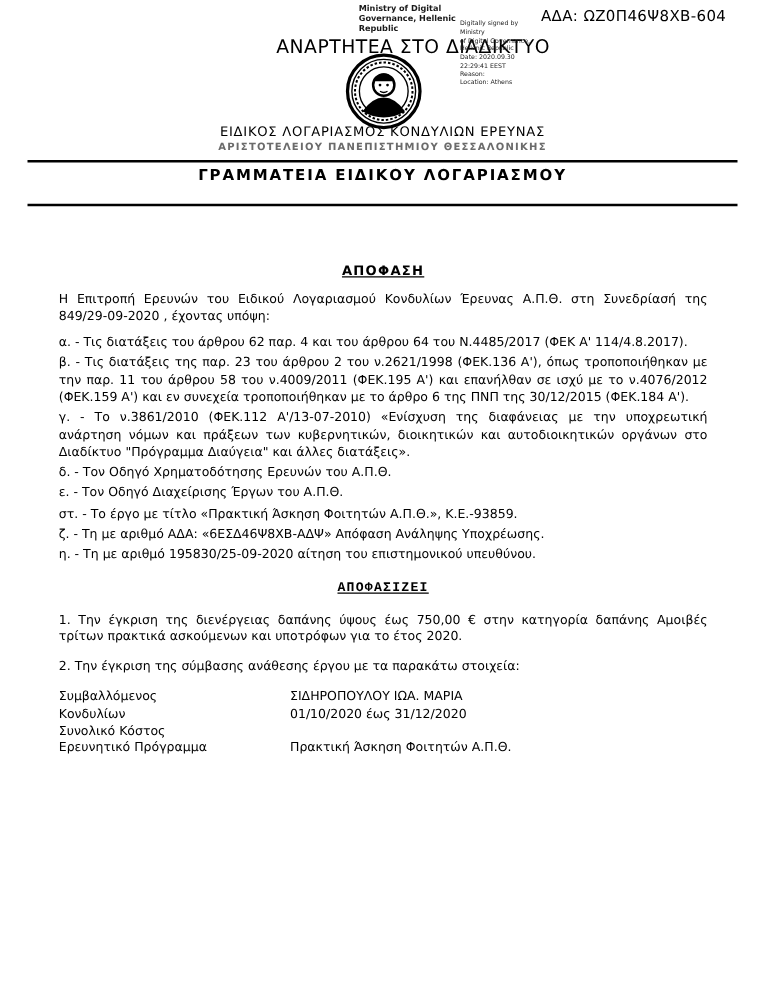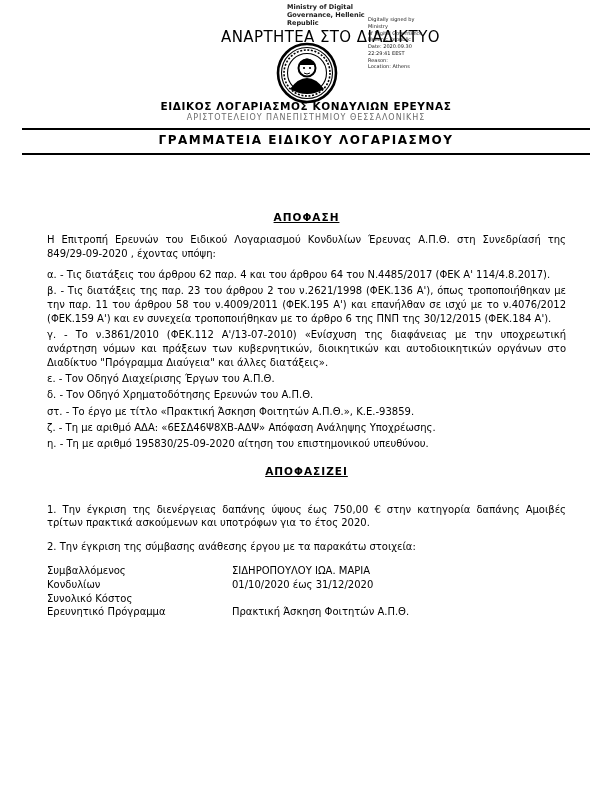--- a/index.html
+++ b/index.html
@@ -29,56 +29,57 @@
   .stamp-details {
     position:absolute; top:16px; left:368px; width:62px;
     font-size:5px; line-height:1.35; color:#222;
   }
   .seal {
     position:absolute; top:42px; left:276px;
     width:62px; height:62px;
   }
   .org-name {
     position:absolute; top:100px; left:0; width:100%;
-    text-align:center; font-size:10.5px; font-weight:bold; letter-spacing:.6px;
+    text-align:center; font-size:10.5px; font-weight:normal; letter-spacing:.6px;
   }
   .org-univ {
     position:absolute; top:113px; left:0; width:100%;
-    text-align:center; font-size:8px; font-weight:normal; color:#6b6b6b; letter-spacing:1px;
+    text-align:center; font-size:8px; font-weight:bold; color:#6b6b6b; letter-spacing:1px;
   }
   .band {
     position:absolute; top:128px; left:22px; right:22px;
     border-top:2.5px solid #000; border-bottom:2.5px solid #000;
-    padding:3px 0 6px 0;
+    padding:3px 0 16px 0;
     text-align:center; font-size:12px; font-weight:bold; letter-spacing:1.5px;
   }
   
   .content {
     position:absolute; top:162px; left:47px; right:46px;
     font-size:10px; line-height:1.38;
   }
   .decision-heading, .resolution-heading {
     text-align:center; font-weight:bold; font-size:10.5px;
     text-decoration:underline; letter-spacing:1px;margin-top:48px;
   }
   .decision-heading { margin-bottom:9px; }
-  .resolution-heading { margin-top:13px; margin-bottom:24px; }
+  .resolution-heading { margin-top:13px; margin-bottom:11px;font-family:Liberation Mono, monospace; }
   .intro { text-align:justify; margin-bottom:7px; }
   .item { text-align:justify; margin-bottom:2.5px; }
   .resolution { text-align:justify; margin-bottom:10px; }
   .contract-table { margin-top:4px; }
   .contract-row { display:flex;align-items:center; }
   .contract-label { width:185px; flex:0 0 185px; }
   .contract-value { flex:1; }
 </style>
 </head>
 <body>
 
 <div class="page">
 
+  <div class="ada">ΑΔΑ: ΩΖ0Π46Ψ8ΧΒ-604</div>
 
   <div class="anartitea">ΑΝΑΡΤΗΤΕΑ ΣΤΟ ΔΙΑΔΙΚΤΥΟ</div>
 
   <div class="stamp-authority">Ministry of Digital Governance, Hellenic Republic</div>
   <div class="stamp-details">
     <div>Digitally signed by Ministry</div>
     <div>of Digital Governance,</div>
     <div>Hellenic Republic</div>
     <div>Date: 2020.09.30 22:29:41 EEST</div>
     <div>Reason:</div>
@@ -109,22 +110,22 @@
   <div class="content">
 
     <div class="decision-heading">ΑΠΟΦΑΣΗ</div>
 
     <p class="intro">Η Επιτροπή Ερευνών του Ειδικού Λογαριασμού Κονδυλίων Έρευνας Α.Π.Θ.  στη Συνεδρίασή της 849/29-09-2020 , έχοντας υπόψη:</p>
 
     <div>
       <div class="item">α. - Τις διατάξεις του άρθρου 62 παρ. 4 και του άρθρου 64 του Ν.4485/2017 (ΦΕΚ Α' 114/4.8.2017).</div>
       <div class="item">β. - Τις διατάξεις της παρ. 23 του άρθρου 2 του ν.2621/1998 (ΦΕΚ.136 Α'), όπως τροποποιήθηκαν με την παρ. 11 του άρθρου 58 του ν.4009/2011 (ΦΕΚ.195 Α') και επανήλθαν σε ισχύ με το ν.4076/2012 (ΦΕΚ.159 Α') και εν συνεχεία τροποποιήθηκαν με το άρθρο 6 της ΠΝΠ της 30/12/2015 (ΦΕΚ.184 Α').</div>
       <div class="item">γ. - Το ν.3861/2010 (ΦΕΚ.112 Α'/13-07-2010) «Ενίσχυση της διαφάνειας με την υποχρεωτική ανάρτηση νόμων και πράξεων των κυβερνητικών, διοικητικών και αυτοδιοικητικών οργάνων στο Διαδίκτυο "Πρόγραμμα Διαύγεια" και άλλες διατάξεις».</div>
+      <div class="item">δ. - Τον Οδηγό Χρηματοδότησης Ερευνών του Α.Π.Θ.</div>
       <div class="item">ε. - Τον Οδηγό Διαχείρισης Έργων του Α.Π.Θ.</div>
-      <div class="item">δ. - Τον Οδηγό Χρηματοδότησης Ερευνών του Α.Π.Θ.</div>
       <div class="item">στ. - Το έργο με τίτλο «Πρακτική Άσκηση Φοιτητών Α.Π.Θ.», Κ.Ε.-93859.</div>
       <div class="item">ζ. - Τη με αριθμό ΑΔΑ: «6ΕΣΔ46Ψ8ΧΒ-ΑΔΨ» Απόφαση Ανάληψης Υποχρέωσης.</div>
       <div class="item">η. - Τη με αριθμό 195830/25-09-2020 αίτηση του επιστημονικού υπευθύνου.</div>
     </div>
 
     <div class="resolution-heading">ΑΠΟΦΑΣΙΖΕΙ</div>
 
     <p class="resolution">1. Την έγκριση της διενέργειας δαπάνης ύψους έως 750,00 € στην κατηγορία δαπάνης Αμοιβές τρίτων πρακτικά ασκούμενων και υποτρόφων για το έτος 2020.</p>
     <p class="resolution">2. Την έγκριση της σύμβασης ανάθεσης έργου με τα παρακάτω στοιχεία:</p>
 

